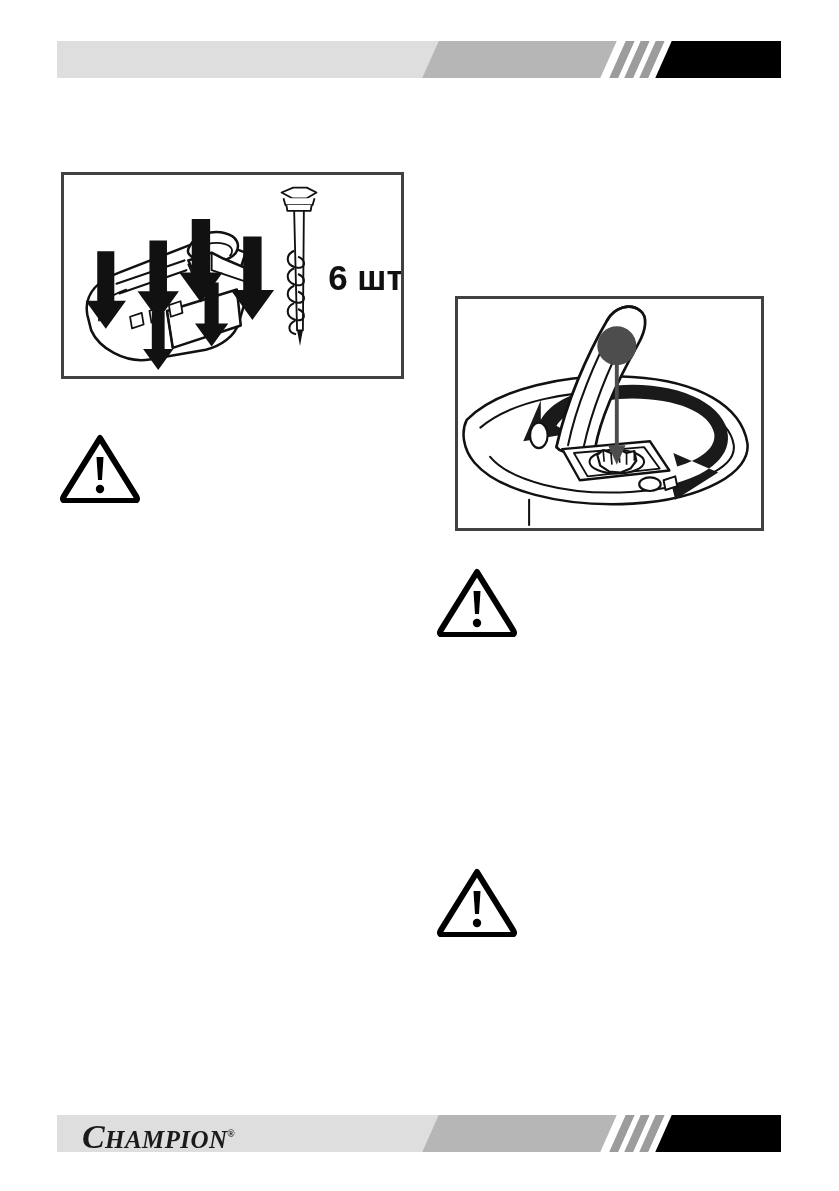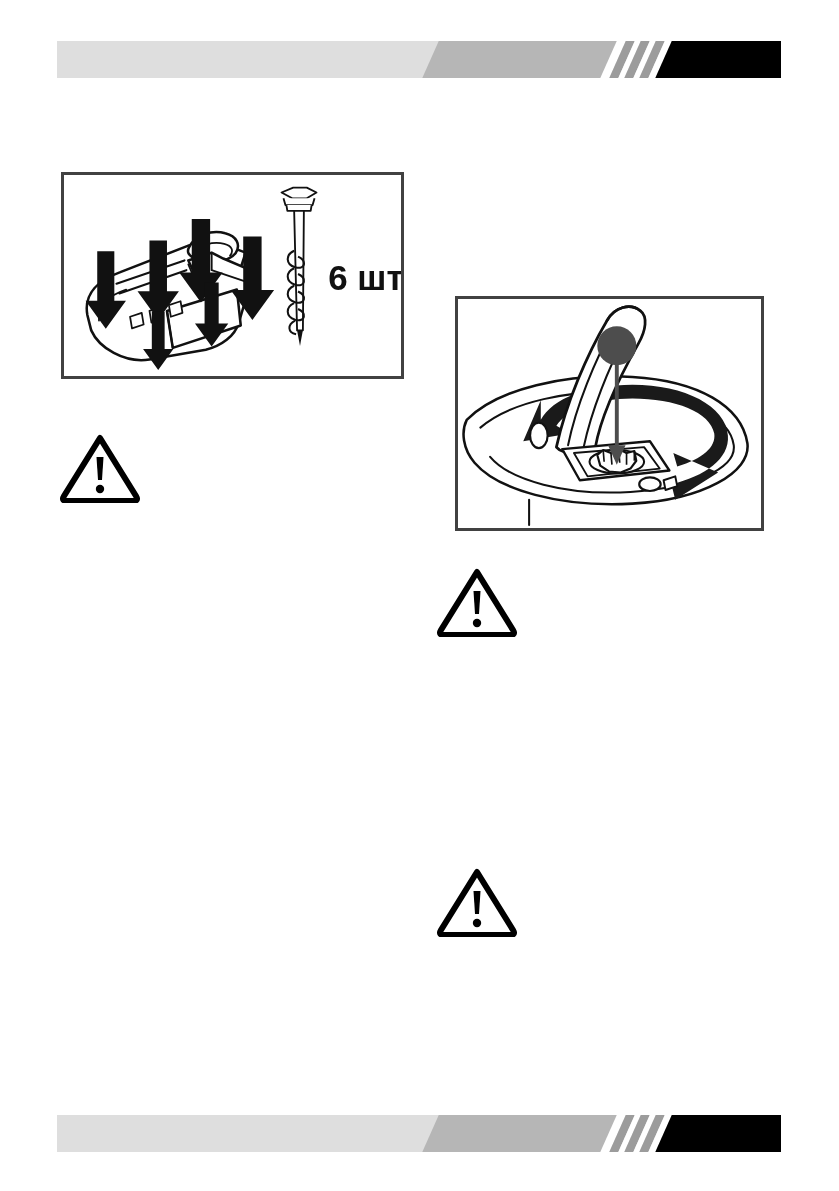--- a/index.html
+++ b/index.html
@@ -271,13 +271,14 @@
   <div class="slab slab-mid"></div>
   <div class="slab gap-white" style="left:566px;width:9px;"></div>
   <div class="slab stripe stripe-1"></div>
   <div class="slab gap-white" style="left:584px;width:6px;"></div>
   <div class="slab stripe stripe-2"></div>
   <div class="slab gap-white" style="left:599px;width:6px;"></div>
   <div class="slab stripe stripe-3"></div>
   <div class="slab gap-white" style="left:614px;width:7px;"></div>
   <div class="slab slab-dark" style="left:621px;"></div>
 
+  <div class="champion-logo"><span class="cap-first">C</span><span>HAMPION</span><span class="reg">®</span></div>
 </div>
 
 </body></html>

